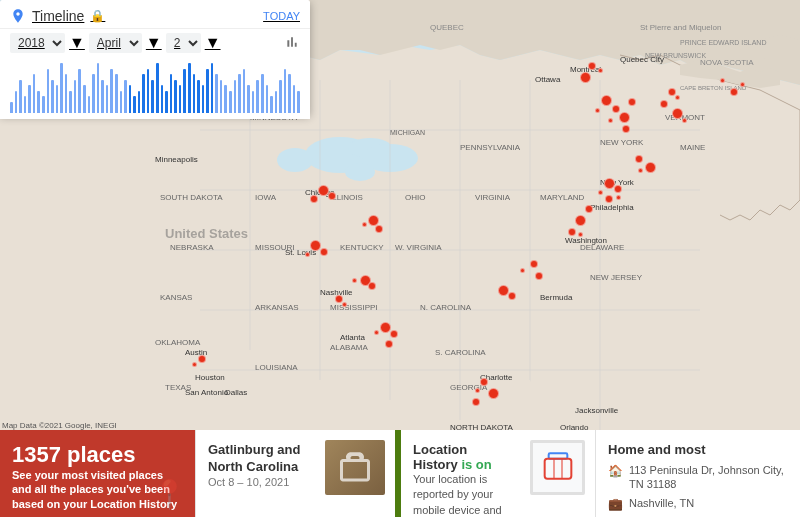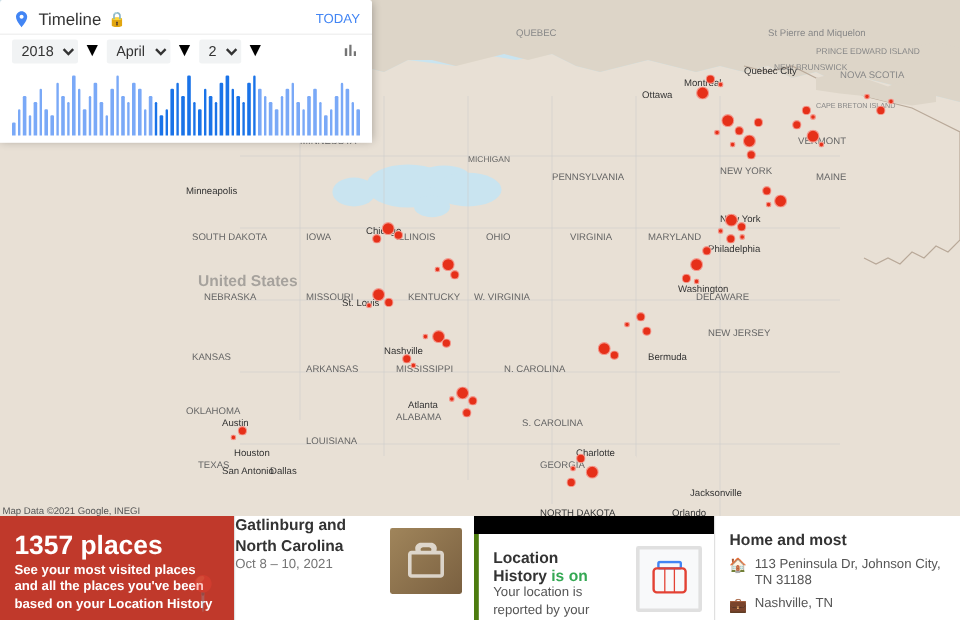--- a/index.html
+++ b/index.html
@@ -25,20 +25,21 @@
     
     #timeline-panel {
       position: absolute;
       top: 0; left: 0;
       width: 310px;
       height: 115px;
       background: white;
       box-shadow: 0 2px 8px rgba(0,0,0,0.3);
       z-index: 10;
       border-radius: 2px;
+      text-decoration: underline;
     }
 
     #timeline-header {
       display: flex;
       align-items: center;
       justify-content: space-between;
       padding: 8px 10px 4px 10px;
       border-bottom: 1px solid #eee;
     }
 
@@ -158,20 +159,21 @@
       right: 8px;
       bottom: 6px;
       font-size: 28px;
       opacity: 0.3;
     }
 
     
     #card-trips {
       width: 200px;
       background: white;
+      padding: 12px;
       display: flex;
       flex-direction: column;
       justify-content: space-between;
       border-left: 1px solid #e0e0e0;
       position: relative;
       gap: 48px;
     }
 
     #card-trips .trip-image {
       width: 60px;
@@ -226,23 +228,22 @@
     }
 
     
     #card-location {
       width: 200px;
       background: white;
       padding: 12px;
       display: flex;
       flex-direction: column;
       justify-content: space-between;
-      border-left: 4px solid #4d7c0f;
+      border-left: 6px solid #4d7c0f;
       position: relative;
-      margin-top: 15px;
     }
 
     .location-icon-box {
       position: absolute;
       right: 10px;
       top: 10px;
       width: 55px;
       height: 55px;
       border: 3px solid #e0e0e0;
       border-radius: 2px;

